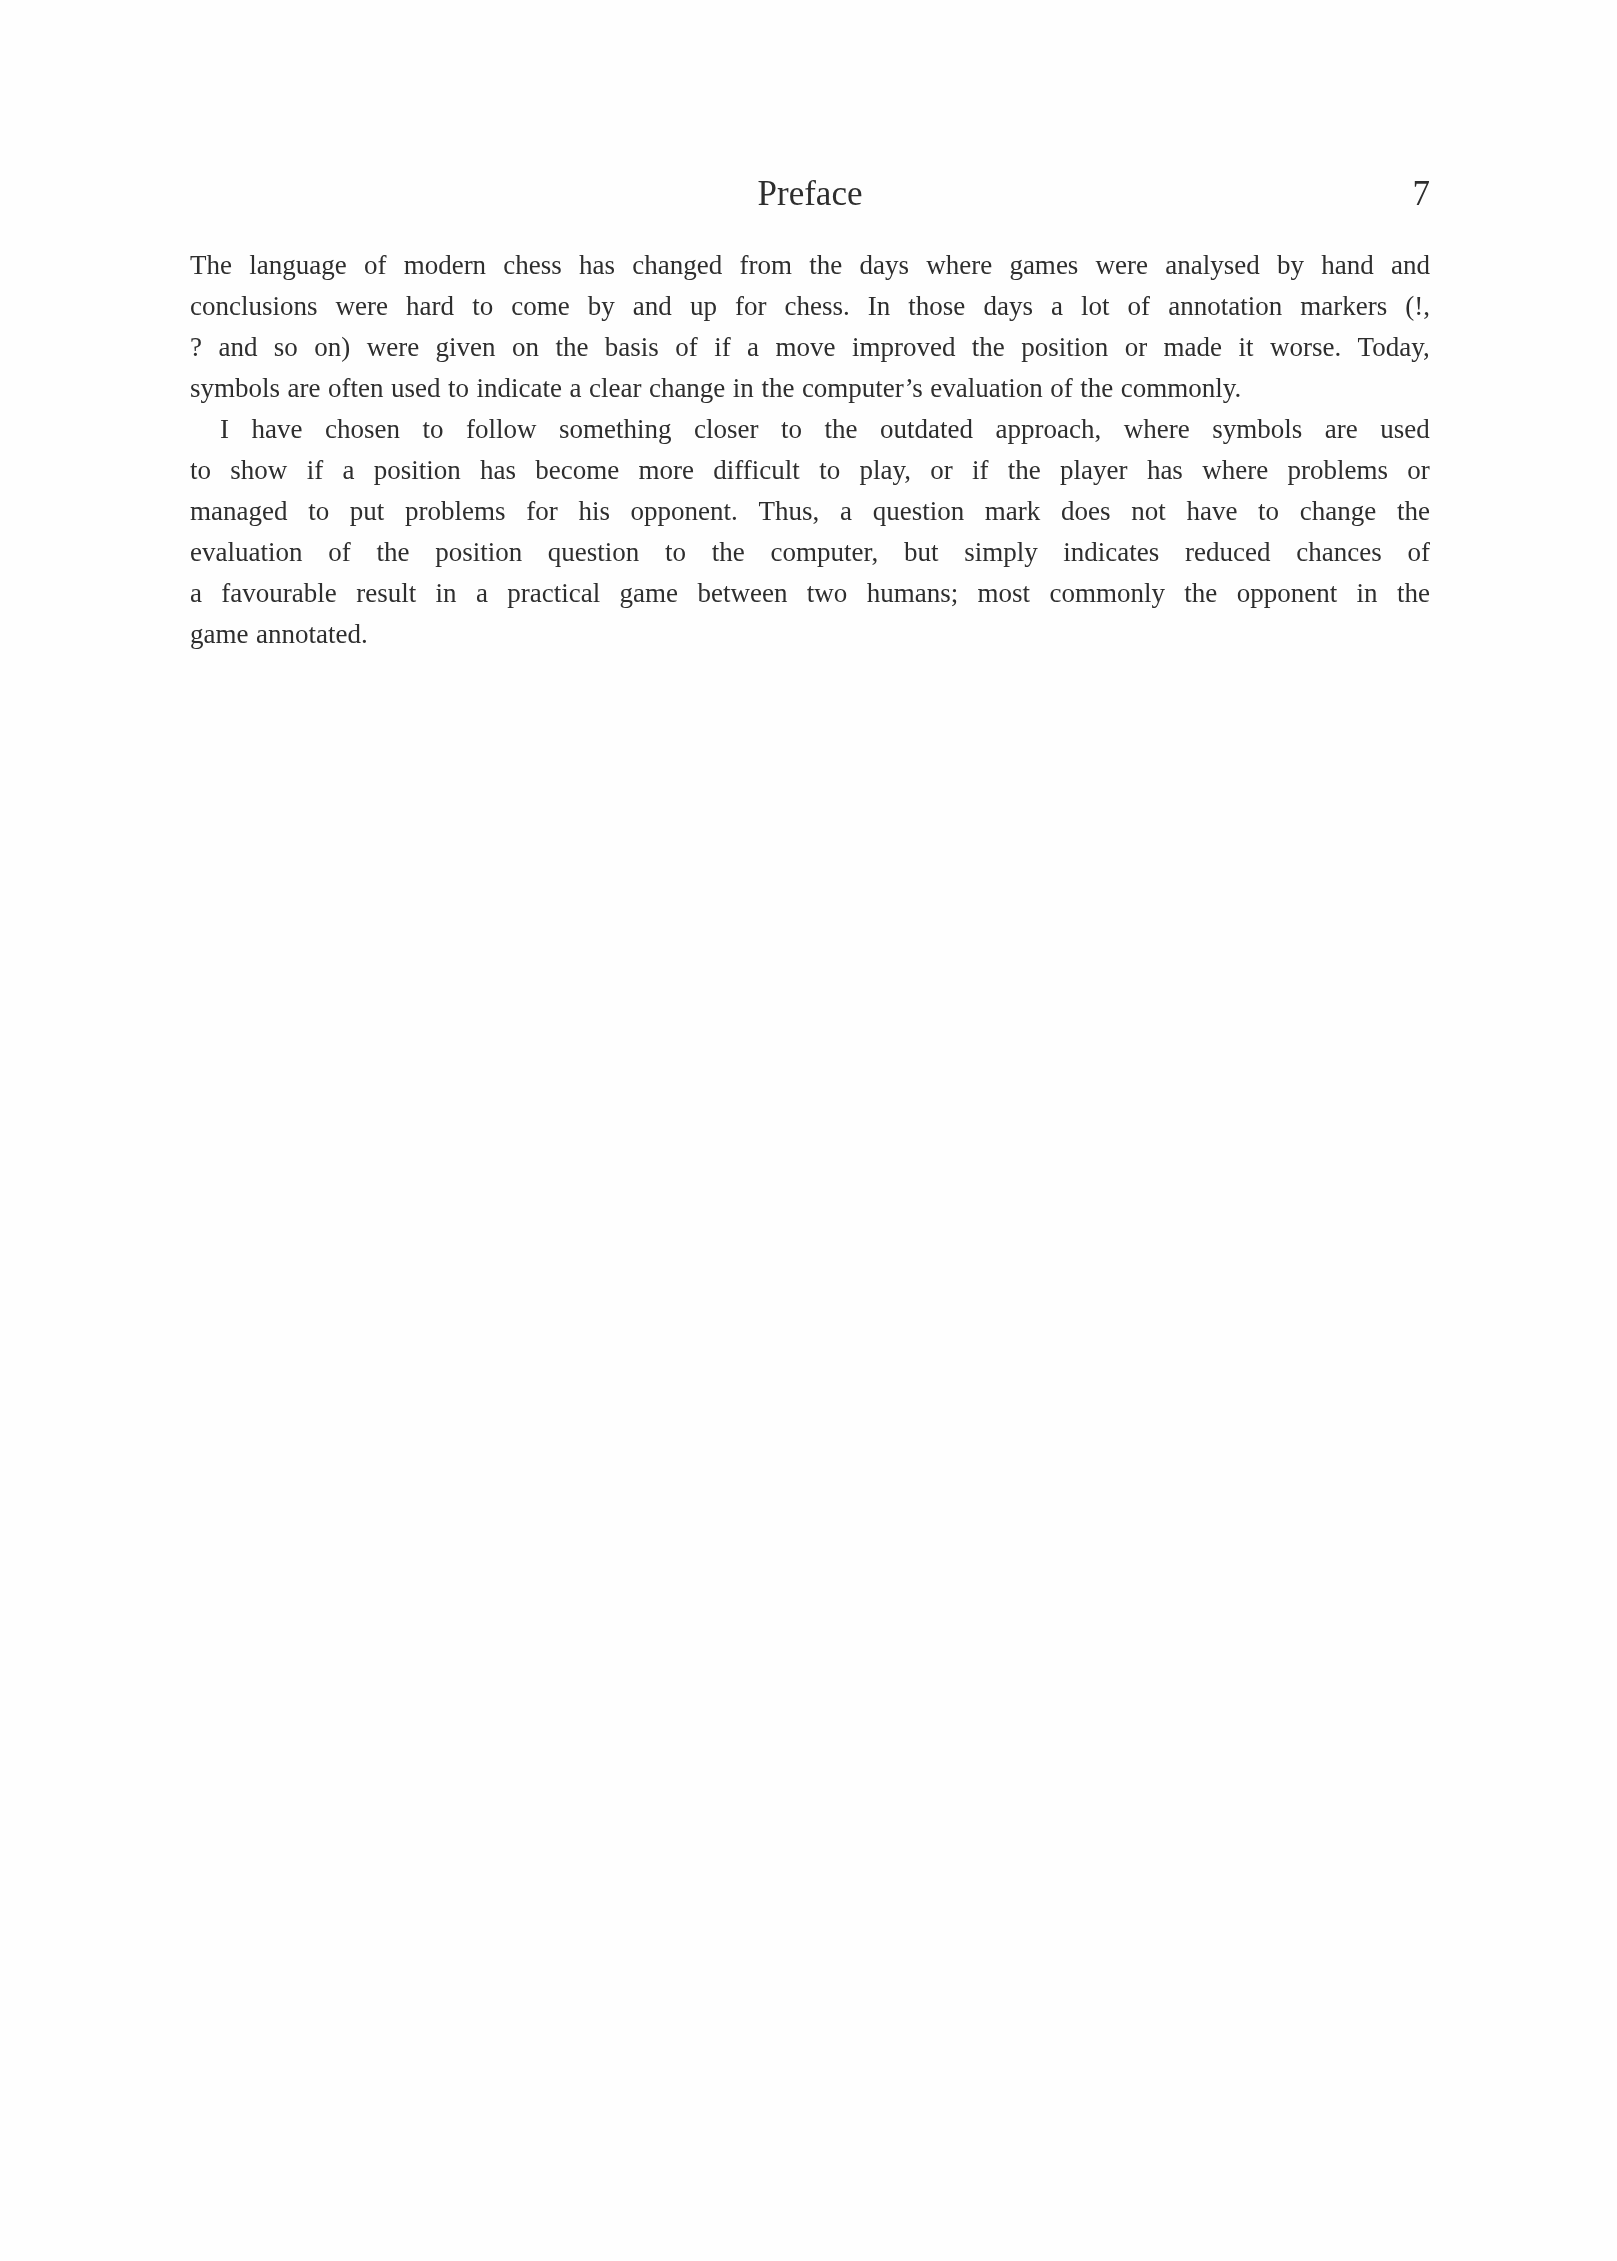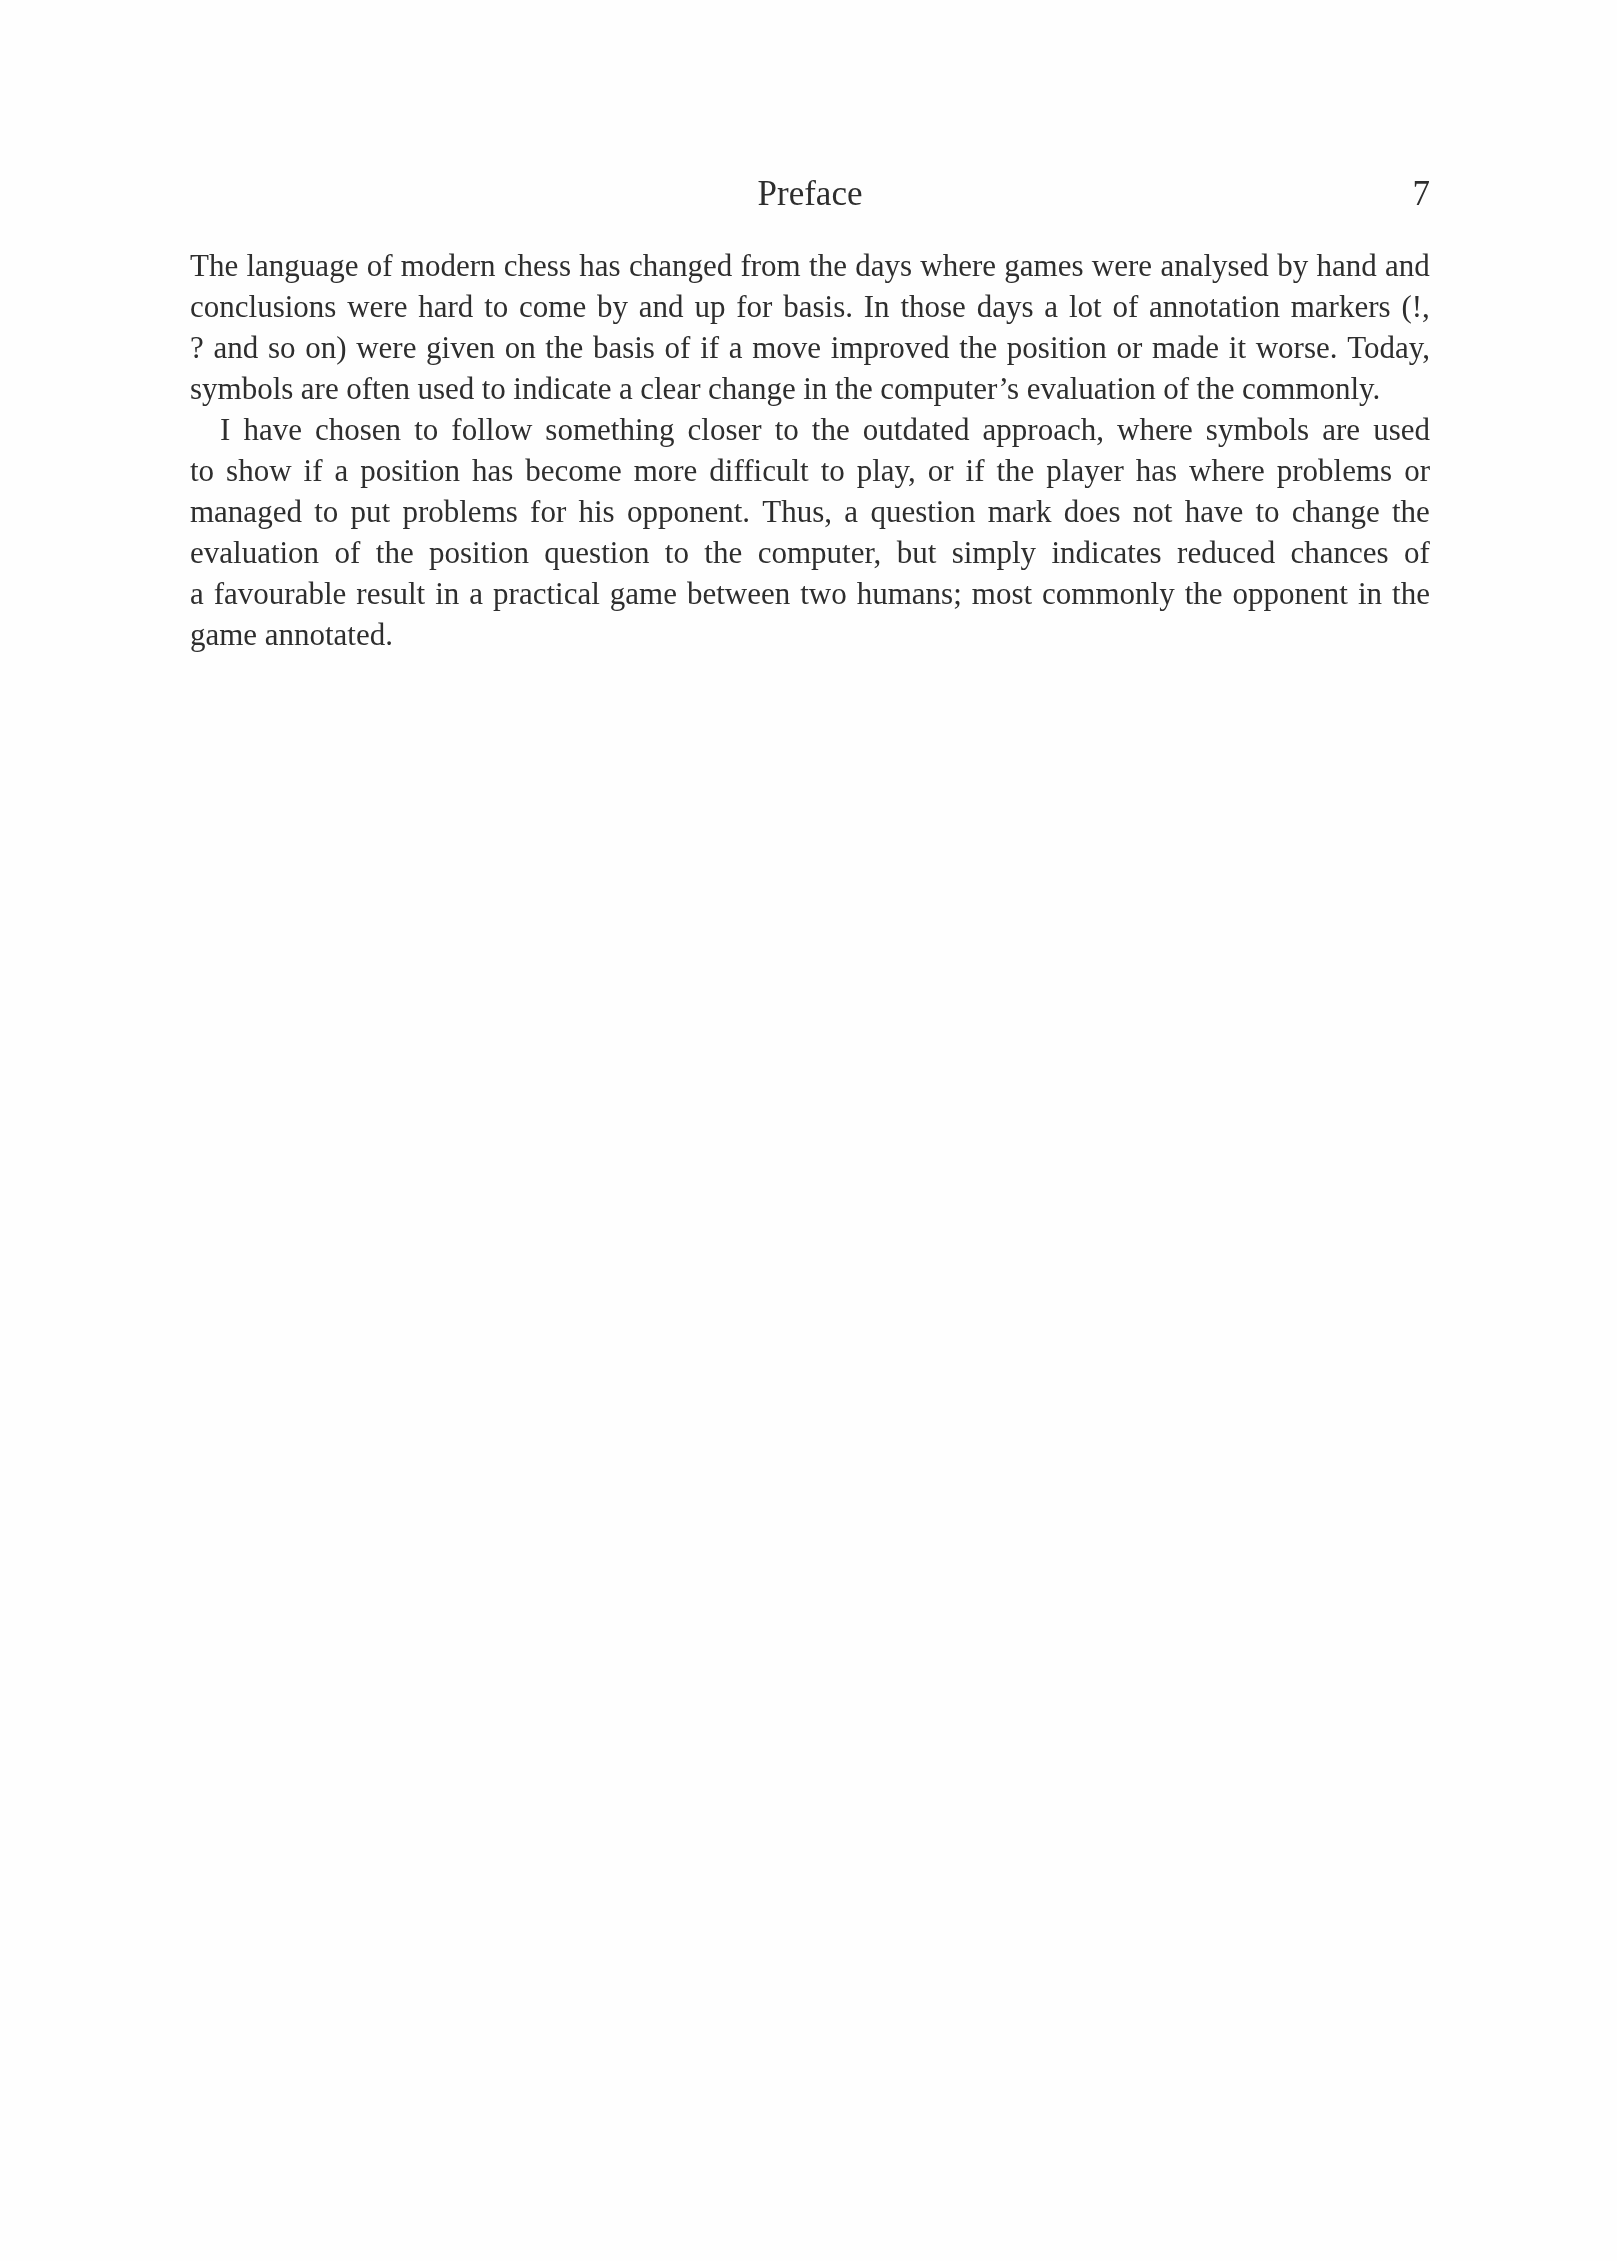--- a/index.html
+++ b/index.html
@@ -31,21 +31,21 @@
   .header-page-number {
     position: absolute;
     right: 0;
     top: 0;
   }
   .body-text {
     position: absolute;
     top: 245px;
     left: 190px;
     width: 1240px;
-    font-size: 31px;
+    font-size: 27px;
     line-height: 41px;
   }
   
   .jline {
     display: flex;
     justify-content: space-between;
     white-space: nowrap;
     height: 41px;
     align-items: baseline;
   }
@@ -98,21 +98,21 @@
       <div class="jline">
           <span>conclusions</span>
           <span>were</span>
           <span>hard</span>
           <span>to</span>
           <span>come</span>
           <span>by</span>
           <span>and</span>
           <span>up</span>
           <span>for</span>
-          <span>basis.</span>
+          <span>chess.</span>
           <span>In</span>
           <span>those</span>
           <span>days</span>
           <span>a</span>
           <span>lot</span>
           <span>of</span>
           <span>annotation</span>
           <span>markers</span>
           <span>(!,</span>
         </div>

